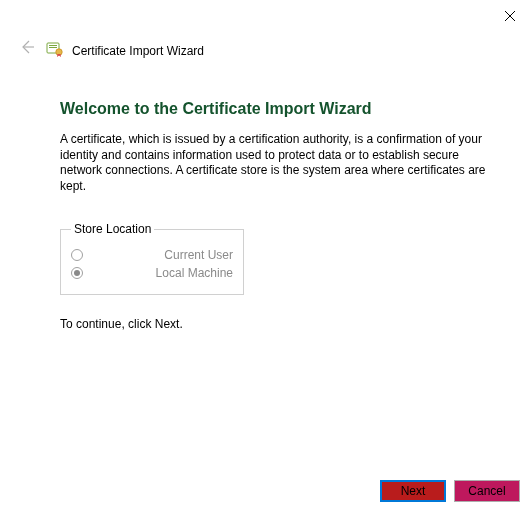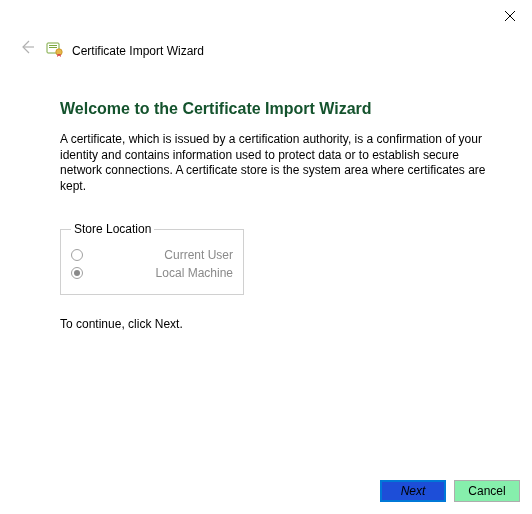--- a/index.html
+++ b/index.html
@@ -117,30 +117,29 @@
     bottom: 12px;
     right: 12px;
     display: flex;
     gap: 8px;
   }
   .btn {
     min-width: 66px;
     height: 22px;
     font-size: 12px;
     font-family: inherit;
-    background: #86efac;
+    background: #be185d;
     border: 1px solid #adadad;
     cursor: pointer;
     padding: 0 2px;
   }
   .btn.primary {
     border: 2px solid #0078d7;
-    background: #1d4ed8;
+    background: #b91c1c;
     padding: 0 1px;
-    font-style: italic;
   }
 </style>
 </head>
 <body>
 
 <div class="close-btn">
   <svg width="10" height="10" viewBox="0 0 10 10">
     <line x1="0" y1="0" x2="10" y2="10" stroke="#000" stroke-width="1"></line>
     <line x1="10" y1="0" x2="0" y2="10" stroke="#000" stroke-width="1"></line>
   </svg>

